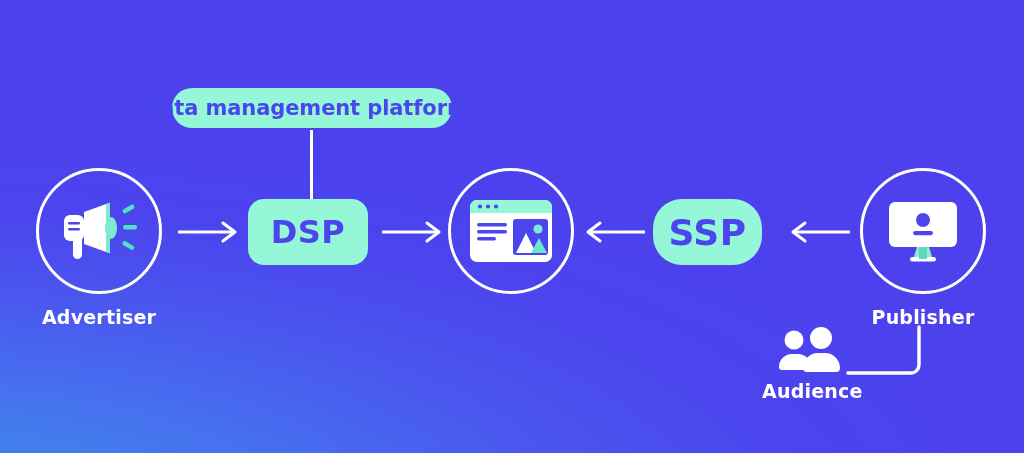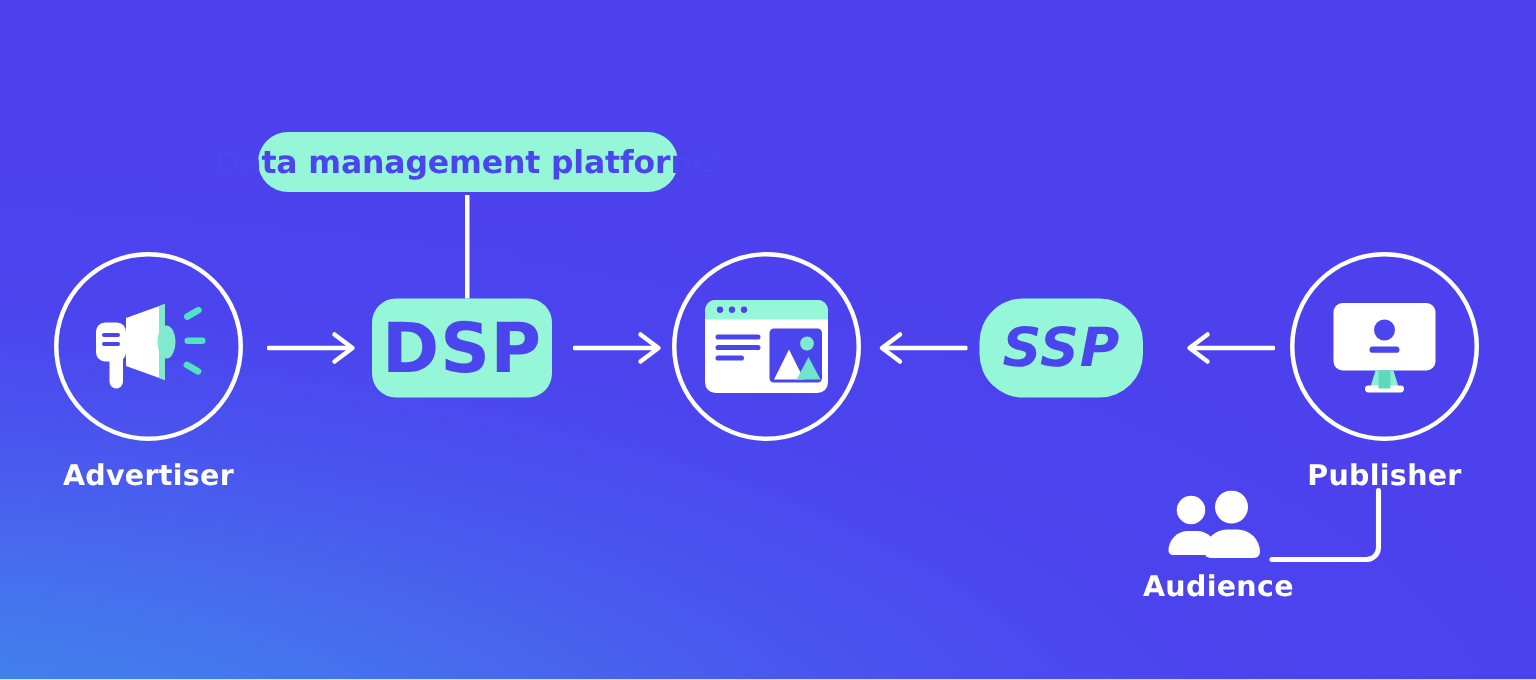--- a/index.html
+++ b/index.html
@@ -59,27 +59,26 @@
     width: 280px; height: 40px;
     border-radius: 20px;
   }
   #dmp-box .pill-label { font-size: 21px; letter-spacing: -.1px; }
 
   #dsp-box {
     left: 248px; top: 199px;
     width: 120px; height: 66px;
     border-radius: 16px;
   }
-  #dsp-box .pill-label { font-size: 46px; letter-spacing: .5px; }
+  #dsp-box .pill-label { font-size: 32px; letter-spacing: .5px; }
 
   #ssp-box {
     left: 653px; top: 199px;
     width: 109px; height: 66px;
     border-radius: 29px;
-    font-style: italic;
   }
   #ssp-box .pill-label { font-size: 36px; letter-spacing: .5px; }
 
   
   .vline {
     position: absolute;
     background: #ffffff;
   }
   #dmp-dsp-line {
     left: 310px; top: 130px;

